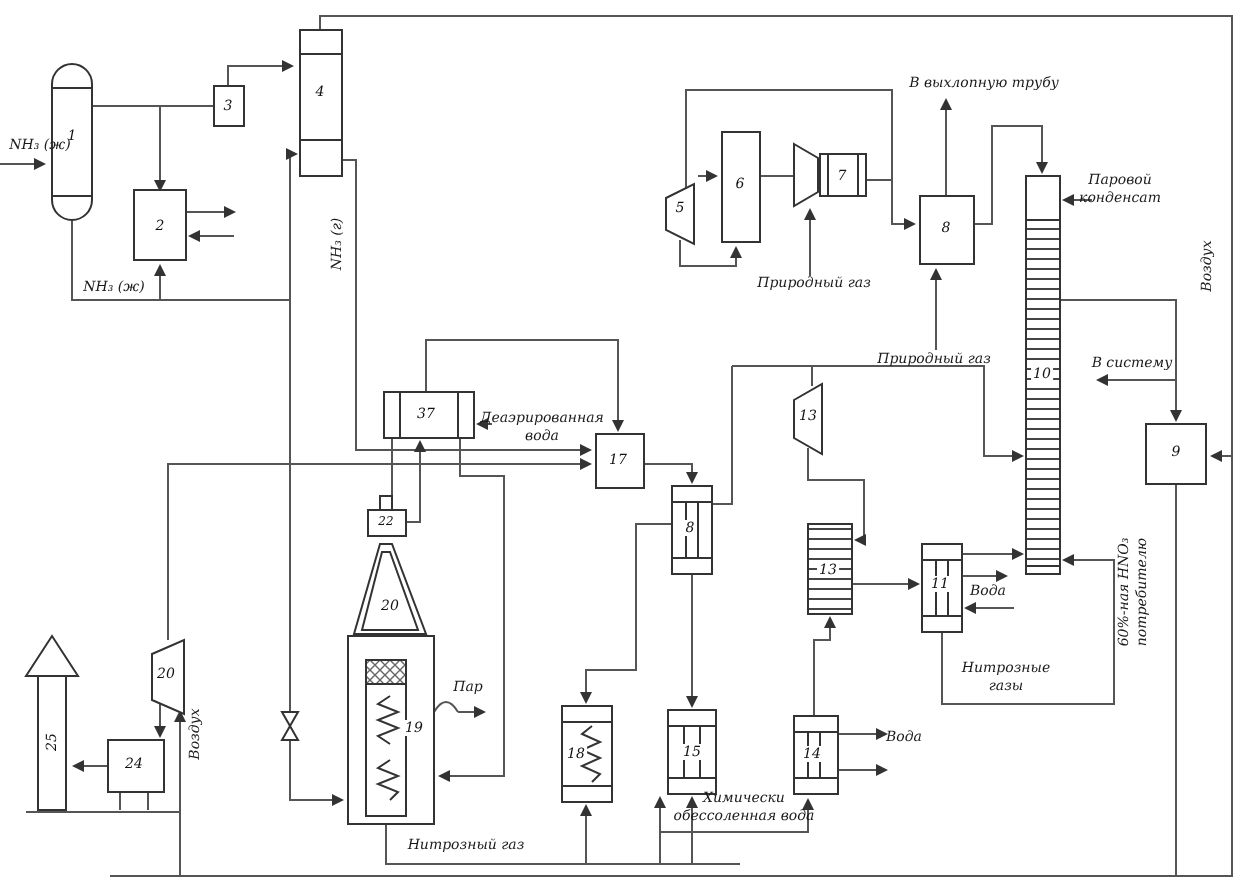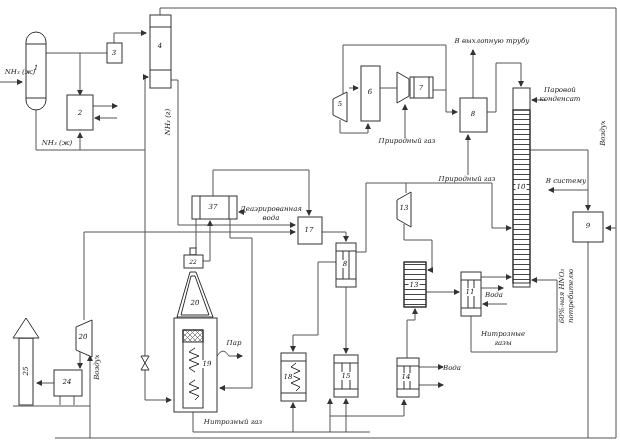--- a/index.html
+++ b/index.html
@@ -238,16 +238,20 @@
 <div class="lbl" style="left:503px;top:339px">
   <span>Нитрозные</span>
   <span>газы</span>
 </div>
 <div class="lbl" style="left:271px;top:214px">
   <span>Деаэрированная</span>
   <span>вода</span>
 </div>
 <span class="lbl" style="left:234px;top:344px">Пар</span>
 <span class="lbl" style="left:233px;top:423px">Нитрозный газ</span>
+<div class="lbl" style="left:372px;top:404px">
+  <span>Химически</span>
+  <span>обессоленная вода</span>
+</div>
 <span class="lbl" style="left:452px;top:369px">Вода</span>
 <span class="lbl rot" style="left:98px;top:367px">Воздух</span>
 
 </div>
 
 </body></html>

